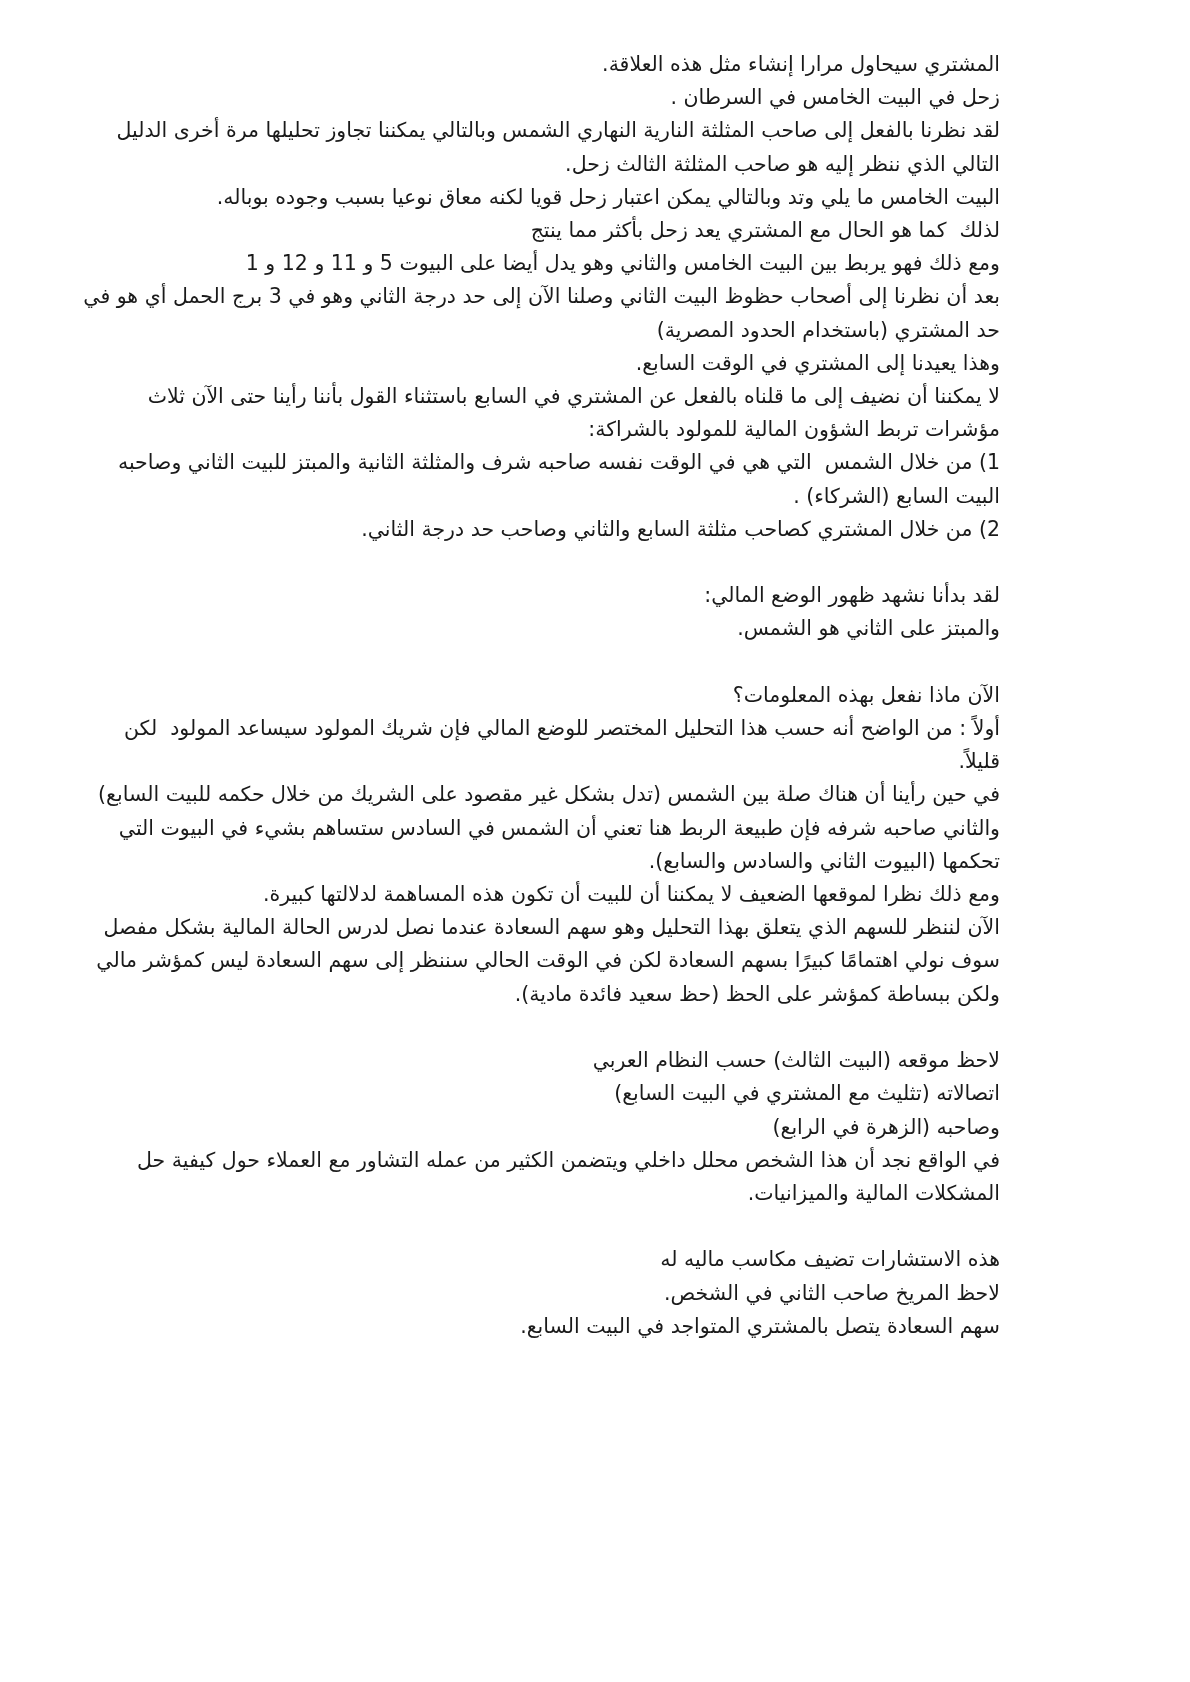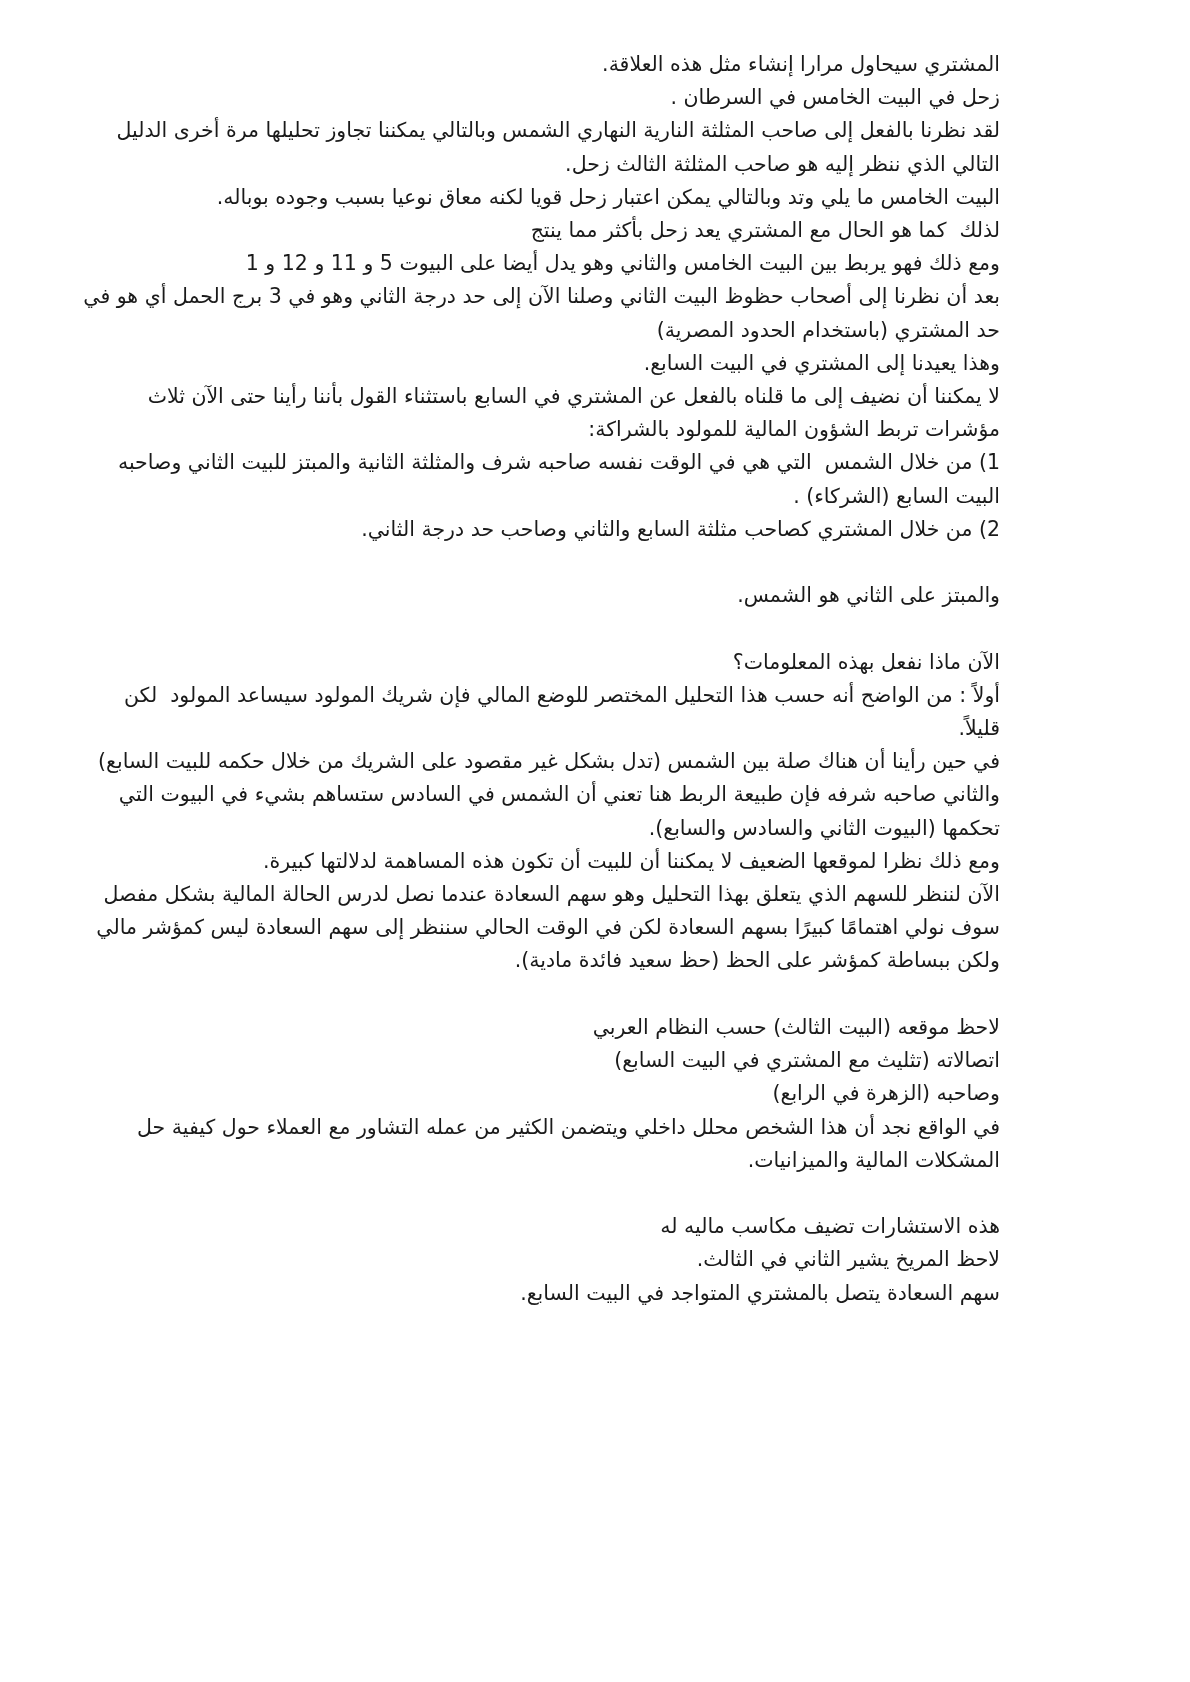--- a/index.html
+++ b/index.html
@@ -44,35 +44,36 @@
 
 <div class="page">
   <div class="doc-body" id="doc-body">
       <p class="para">المشتري سيحاول مرارا إنشاء مثل هذه العلاقة.</p>
       <p class="para">زحل في البيت الخامس في السرطان .</p>
       <p class="para">لقد نظرنا بالفعل إلى صاحب المثلثة النارية النهاري الشمس وبالتالي يمكننا تجاوز تحليلها مرة أخرى الدليل التالي الذي ننظر إليه هو صاحب المثلثة الثالث زحل.</p>
       <p class="para">البيت الخامس ما يلي وتد وبالتالي يمكن اعتبار زحل قويا لكنه معاق نوعيا بسبب وجوده بوباله.</p>
       <p class="para">لذلك  كما هو الحال مع المشتري يعد زحل بأكثر مما ينتج</p>
       <p class="para">ومع ذلك فهو يربط بين البيت الخامس والثاني وهو يدل أيضا على البيوت 5 و 11 و 12 و 1</p>
       <p class="para">بعد أن نظرنا إلى أصحاب حظوظ البيت الثاني وصلنا الآن إلى حد درجة الثاني وهو في 3 برج الحمل أي هو في حد المشتري (باستخدام الحدود المصرية)</p>
-      <p class="para">وهذا يعيدنا إلى المشتري في البيت السابع.</p>
+      <p class="para">وهذا يعيدنا إلى المشتري في الوقت السابع.</p>
       <p class="para">لا يمكننا أن نضيف إلى ما قلناه بالفعل عن المشتري في السابع باستثناء القول بأننا رأينا حتى الآن ثلاث مؤشرات تربط الشؤون المالية للمولود بالشراكة:</p>
       <p class="para">1) من خلال الشمس  التي هي في الوقت نفسه صاحبه شرف والمثلثة الثانية والمبتز للبيت الثاني وصاحبه البيت السابع (الشركاء) .</p>
       <p class="para">2) من خلال المشتري كصاحب مثلثة السابع والثاني وصاحب حد درجة الثاني.</p>
       <p class="spacer" aria-hidden="true"></p>
+      <p class="para">لقد بدأنا نشهد ظهور الوضع المالي:</p>
       <p class="para">والمبتز على الثاني هو الشمس.</p>
       <p class="spacer" aria-hidden="true"></p>
       <p class="para">الآن ماذا نفعل بهذه المعلومات؟</p>
       <p class="para">أولاً : من الواضح أنه حسب هذا التحليل المختصر للوضع المالي فإن شريك المولود سيساعد المولود  لكن قليلاً.</p>
       <p class="para">في حين رأينا أن هناك صلة بين الشمس (تدل بشكل غير مقصود على الشريك من خلال حكمه للبيت السابع) والثاني صاحبه شرفه فإن طبيعة الربط هنا تعني أن الشمس في السادس ستساهم بشيء في البيوت التي تحكمها (البيوت الثاني والسادس والسابع).</p>
       <p class="para">ومع ذلك نظرا لموقعها الضعيف لا يمكننا أن للبيت أن تكون هذه المساهمة لدلالتها كبيرة.</p>
       <p class="para">الآن لننظر للسهم الذي يتعلق بهذا التحليل وهو سهم السعادة عندما نصل لدرس الحالة المالية بشكل مفصل سوف نولي اهتمامًا كبيرًا بسهم السعادة لكن في الوقت الحالي سننظر إلى سهم السعادة ليس كمؤشر مالي ولكن ببساطة كمؤشر على الحظ (حظ سعيد فائدة مادية).</p>
       <p class="spacer" aria-hidden="true"></p>
       <p class="para">لاحظ موقعه (البيت الثالث) حسب النظام العربي</p>
       <p class="para">اتصالاته (تثليث مع المشتري في البيت السابع)</p>
       <p class="para">وصاحبه (الزهرة في الرابع)</p>
       <p class="para">في الواقع نجد أن هذا الشخص محلل داخلي ويتضمن الكثير من عمله التشاور مع العملاء حول كيفية حل المشكلات المالية والميزانيات.</p>
       <p class="spacer" aria-hidden="true"></p>
       <p class="para">هذه الاستشارات تضيف مكاسب ماليه له</p>
-      <p class="para">لاحظ المريخ يشير الثاني في الثالث.</p>
+      <p class="para">لاحظ المريخ صاحب الثاني في الشخص.</p>
       <p class="para">سهم السعادة يتصل بالمشتري المتواجد في البيت السابع.</p>
     </div>
 </div>
 
 </body></html>

